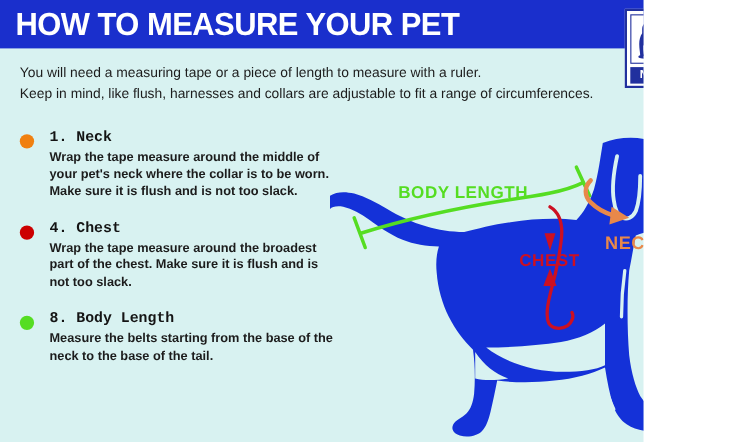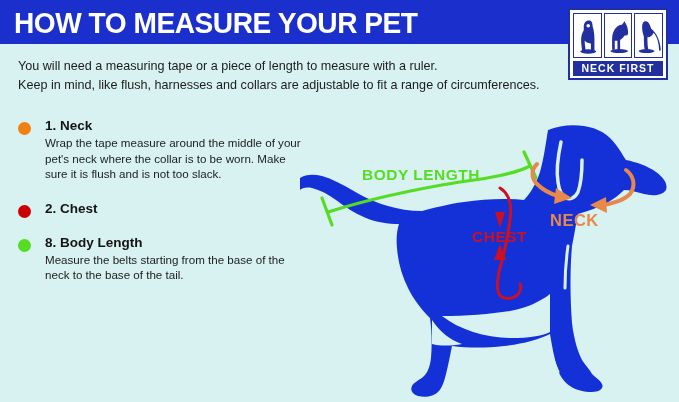--- a/index.html
+++ b/index.html
@@ -5,21 +5,21 @@
   html, body {
     margin: 0;
     padding: 0;
     background: #ffffff;
   }
   body {
     font-family: "Liberation Sans", sans-serif;
   }
   #poster {
     position: relative;
-    width: 679px;
+    width: 585px;
     height: 402px;
     background: #d8f2f1;
     overflow: hidden;
     box-sizing: border-box;
   }
 
   
   #header-bar {
     position: absolute;
     left: 0;
@@ -112,27 +112,28 @@
     top: 4px;
     width: 13px;
     height: 13px;
     border-radius: 50%;
   }
   .step-title {
     font-size: 13.5px;
     font-weight: bold;
     color: #141414;
     margin-bottom: 2px;
-    font-family: Liberation Sans, sans-serif;
+    font-family: Liberation Mono, monospace;
   }
   .step-body {
     font-size: 11.6px;
     color: #1c1c1c;
     line-height: 15.5px;
     font-family: "Liberation Sans", sans-serif;
+    font-weight: bold;
   }
 
   
   #illustration {
     position: absolute;
     left: 300px;
     top: 108px;
     width: 379px;
     height: 302px;
   }
@@ -183,21 +184,22 @@
   </div>
 
   <div id="steps">
     <div class="step">
       <span class="step-dot" style="background:#f08010"></span>
       <div class="step-title">1. Neck</div>
       <div class="step-body">Wrap the tape measure around the middle of your pet's neck where the collar is to be worn. Make sure it is flush and is not too slack.</div>
     </div>
     <div class="step">
       <span class="step-dot" style="background:#cc0000"></span>
-      <div class="step-title">2. Chest</div>
+      <div class="step-title">4. Chest</div>
+      <div class="step-body">Wrap the tape measure around the broadest part of the chest. Make sure it is flush and is not too slack.</div>
     </div>
     <div class="step">
       <span class="step-dot" style="background:#55dd22"></span>
       <div class="step-title">8. Body Length</div>
       <div class="step-body">Measure the belts starting from the base of the neck to the base of the tail.</div>
     </div>
   </div>
 
   <div id="illustration">
     <svg width="379" height="302" viewBox="0 0 379 302">

